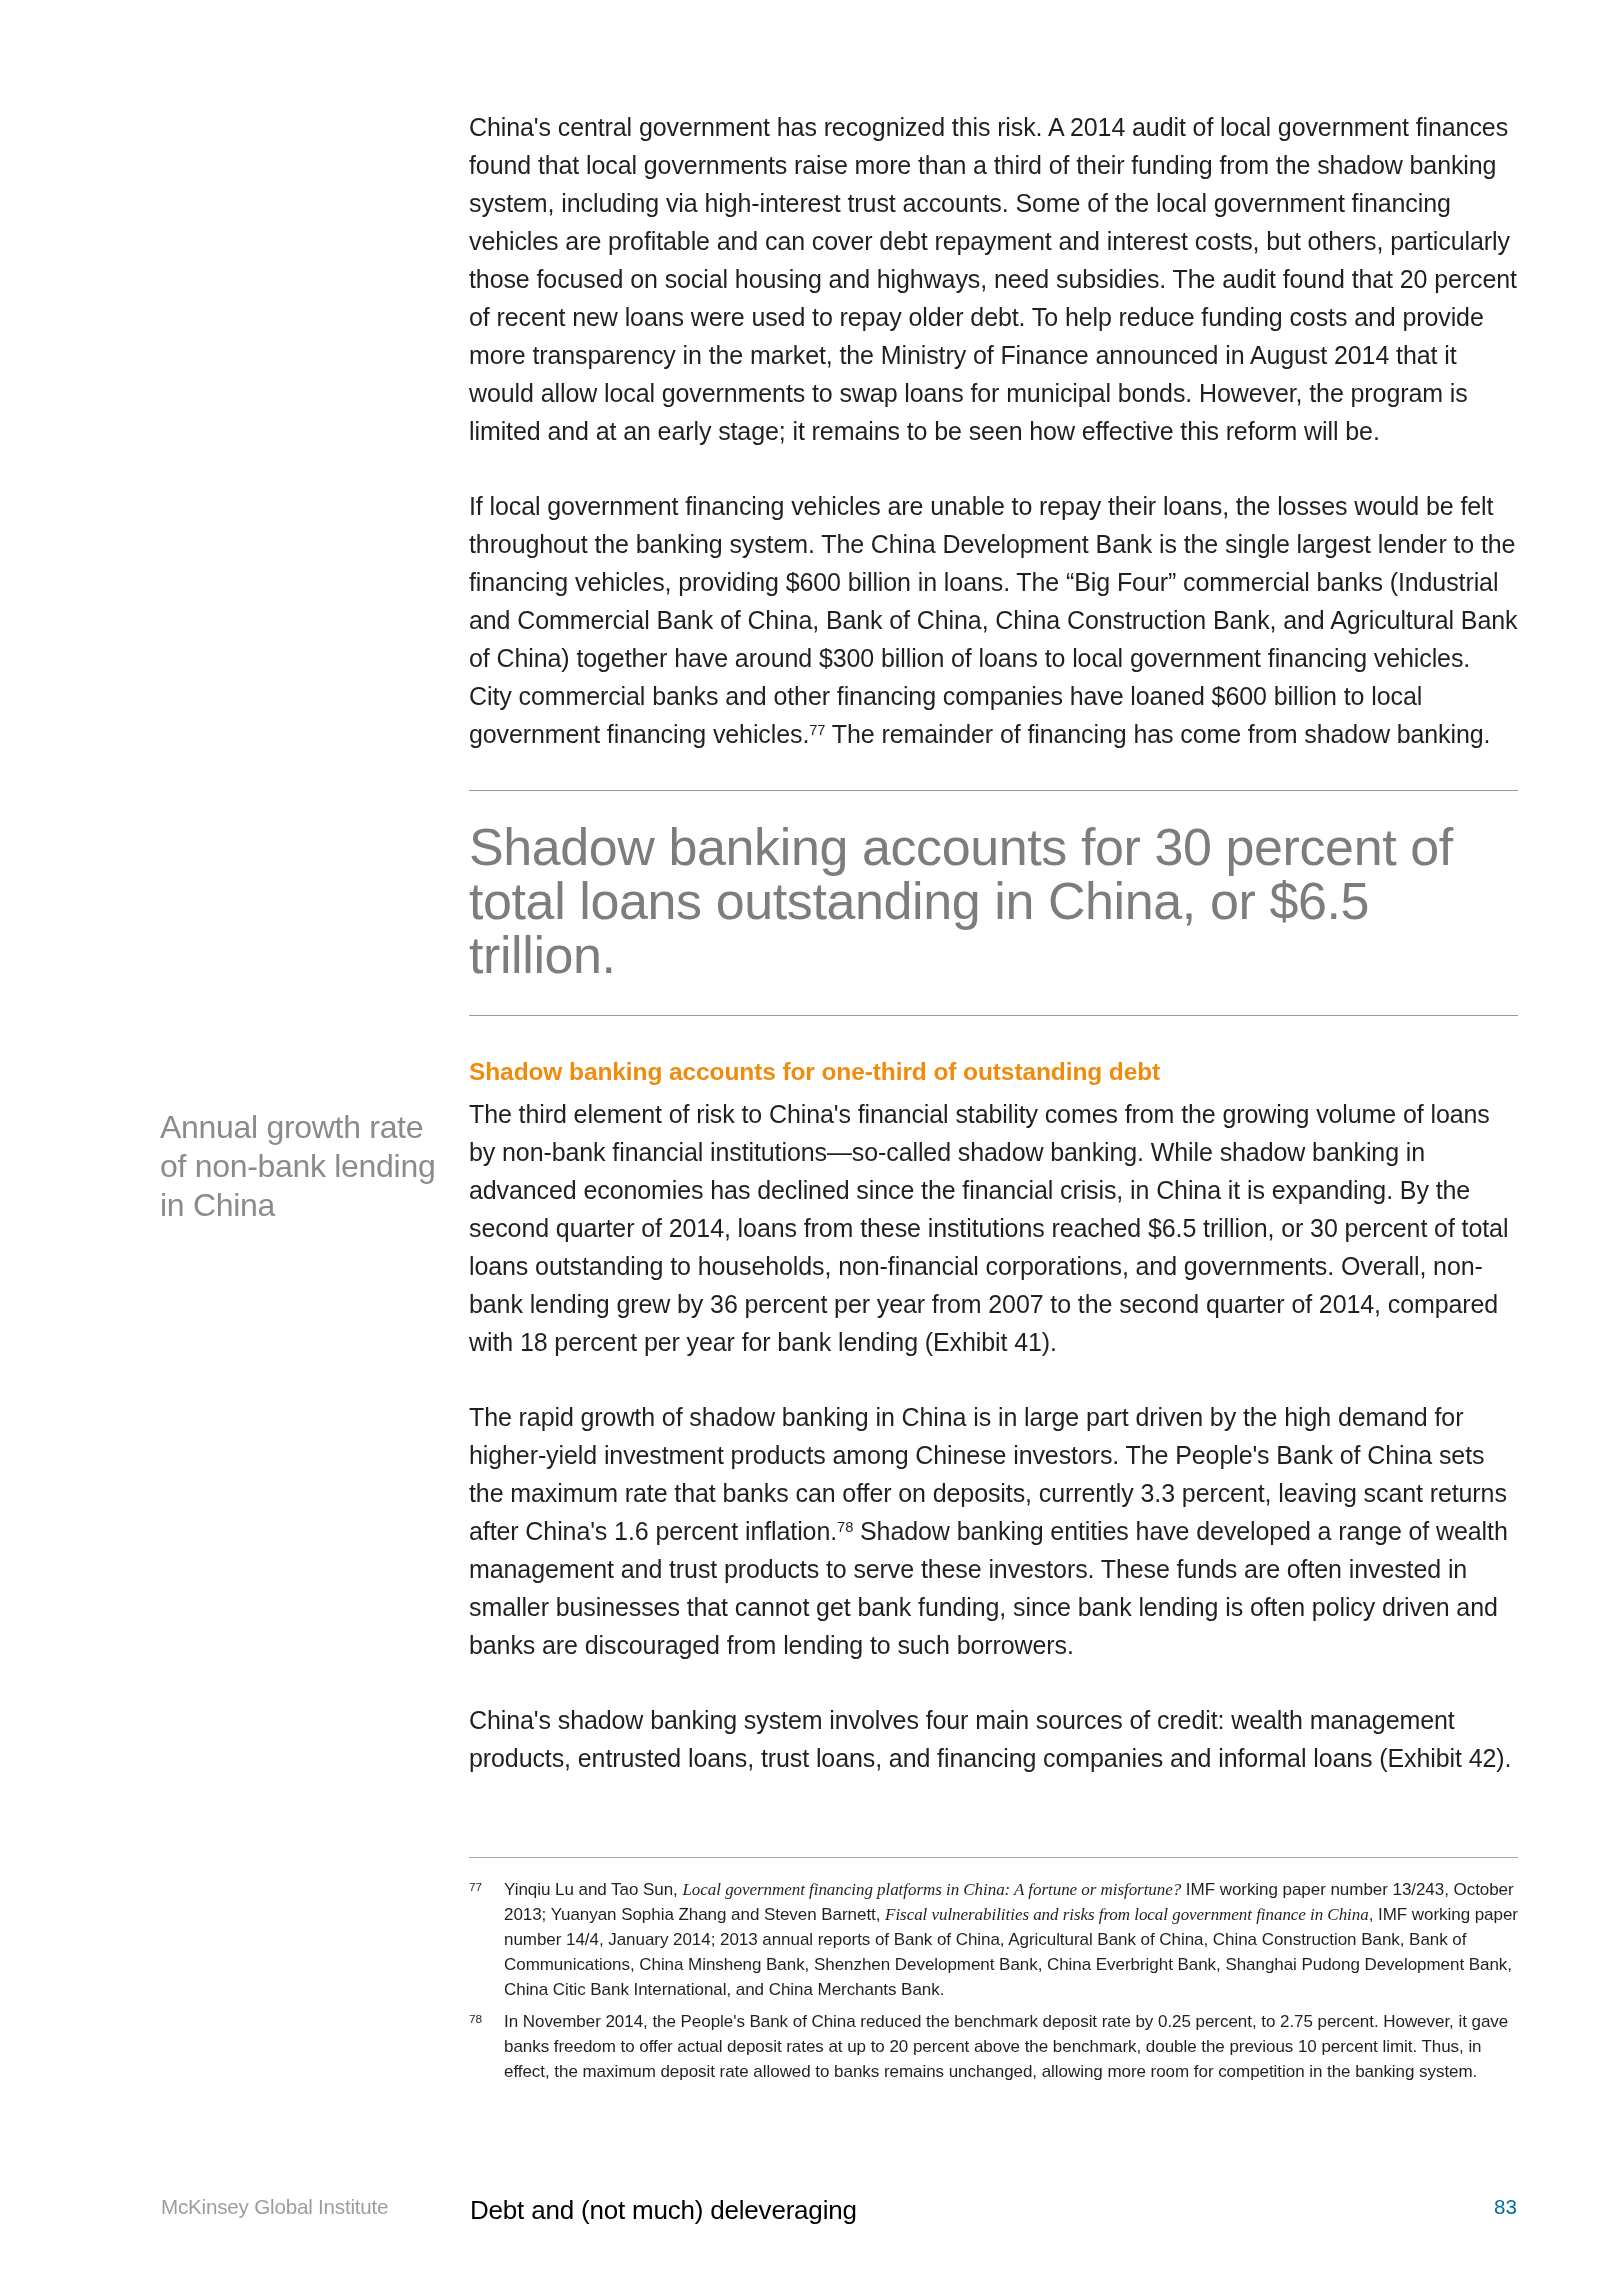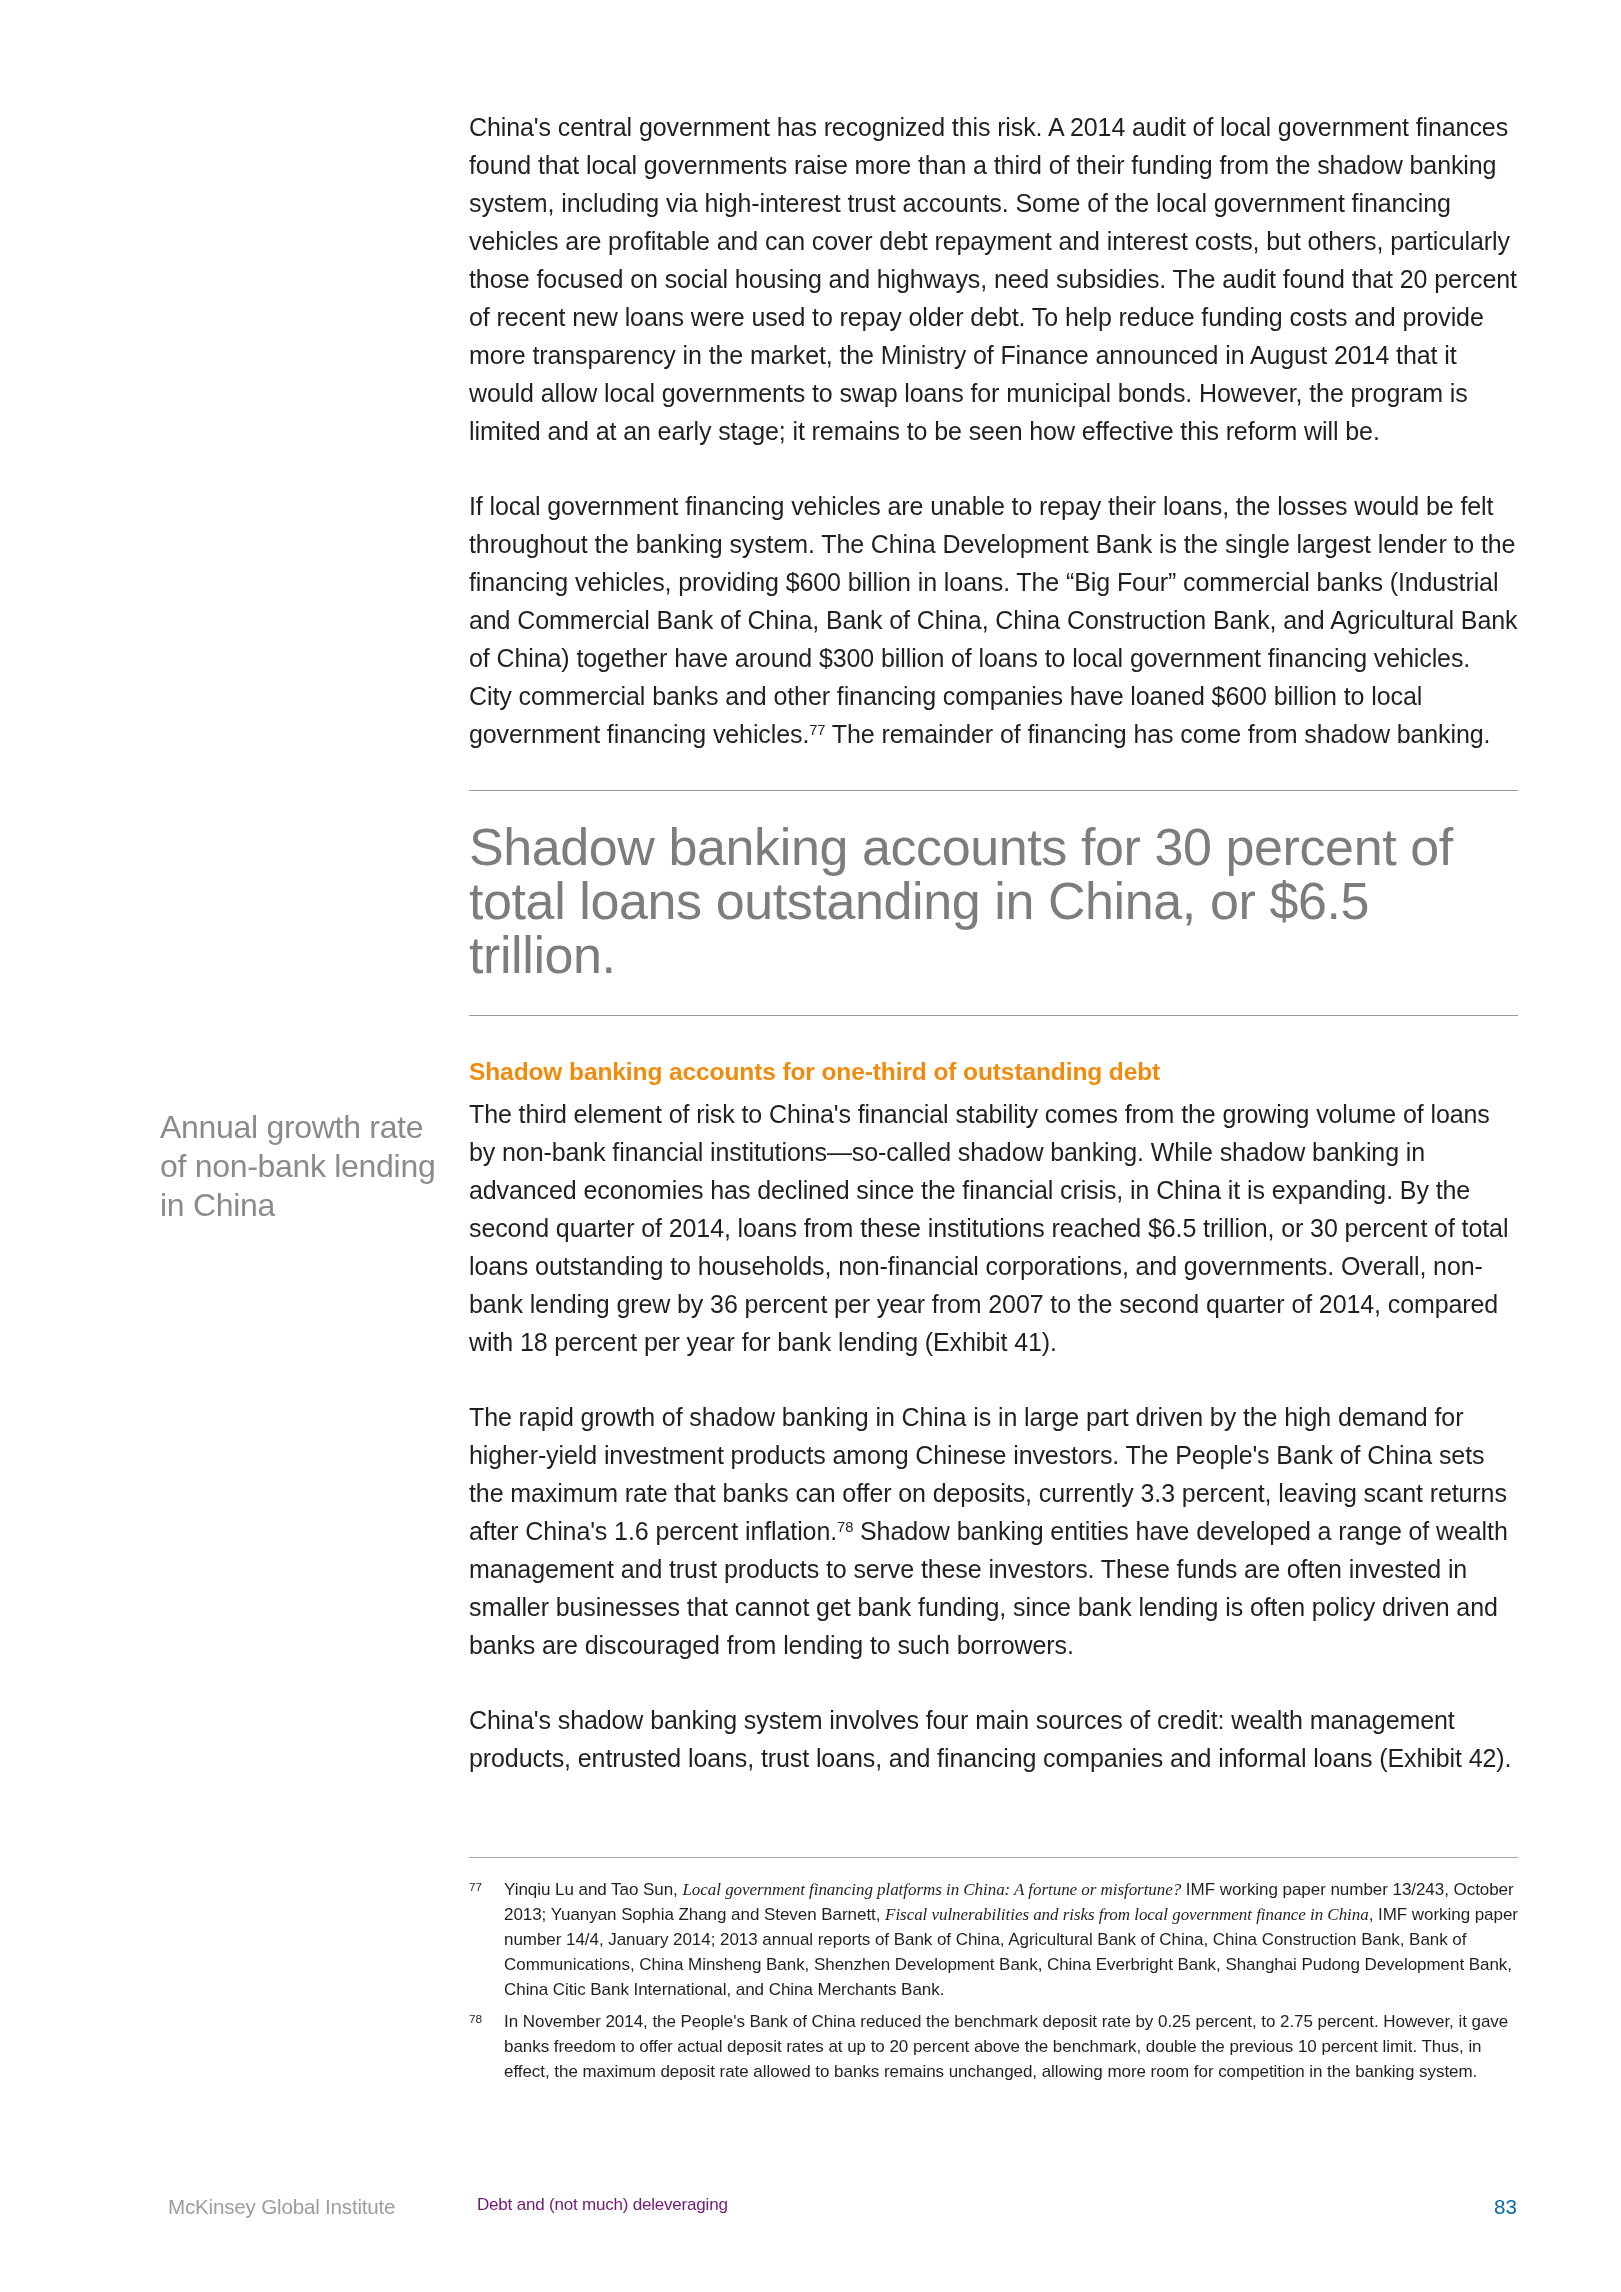--- a/index.html
+++ b/index.html
@@ -132,39 +132,39 @@
     top: 0;
     font-size: 11.8px;
     line-height: 21.6px;
     color: #231f20;
   }
   .fn-item i { font-style: italic; font-family: Liberation Serif, serif; }
 
   
   .footer {
     position: absolute;
-    left: 168px;
+    left: 161px;
     right: 104px;
     top: 2195px;
     height: 33px;
   }
   .footer-org {
     position: absolute;
     left: 0;
     top: 0;
     font-size: 20.6px;
     color: #9d9d9d;
     letter-spacing: -0.2px;
   }
   .footer-title {
     position: absolute;
     left: 309px;
     top: 0;
-    font-size: 17px;
-    color: #701a75;
+    font-size: 26px;
+    color: #000000;
     letter-spacing: -0.2px;
   }
   .footer-page {
     position: absolute;
     right: 0;
     top: 0;
     font-size: 20.6px;
     color: #0369a1;
     text-align: right;
   }

